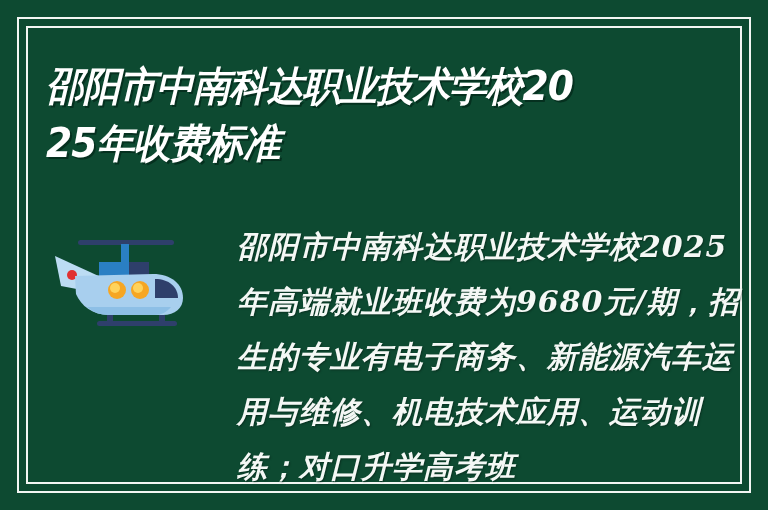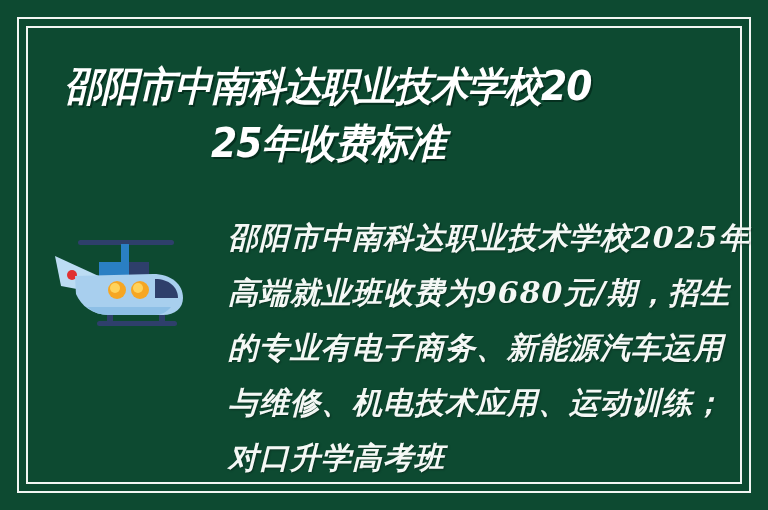--- a/index.html
+++ b/index.html
@@ -41,21 +41,20 @@
     bottom: 26px;
     border-width: 2px;
   }
 
   
   .title-block {
     position: absolute;
     left: 46px;
     top: 58px;
     width: 600px;
-    text-align: center;
   }
   .title-line {
     display: block;
     font-family: "DejaVu Sans", sans-serif;
     font-weight: bold;
     font-style: italic;
     font-size: 40px;
     line-height: 57px;
     letter-spacing: -1px;
     color: #ffffff;
@@ -91,21 +90,21 @@
   .body-text {
     font-family: "DejaVu Serif", "Liberation Serif", serif;
     font-style: italic;
     font-weight: bold;
     font-size: 30px;
     line-height: 55px;
     letter-spacing: 1px;
     color: #f4f8f5;
     text-shadow: 1px 1px 2px rgba(0, 0, 0, 0.35);
     word-break: break-all;
-    margin: 7px;
+    margin: 16px;
   }
 </style>
 </head>
 <body>
 
 <div id="poster">
 
   <div class="frame frame-outer"></div>
   <div class="frame frame-inner"></div>
 

